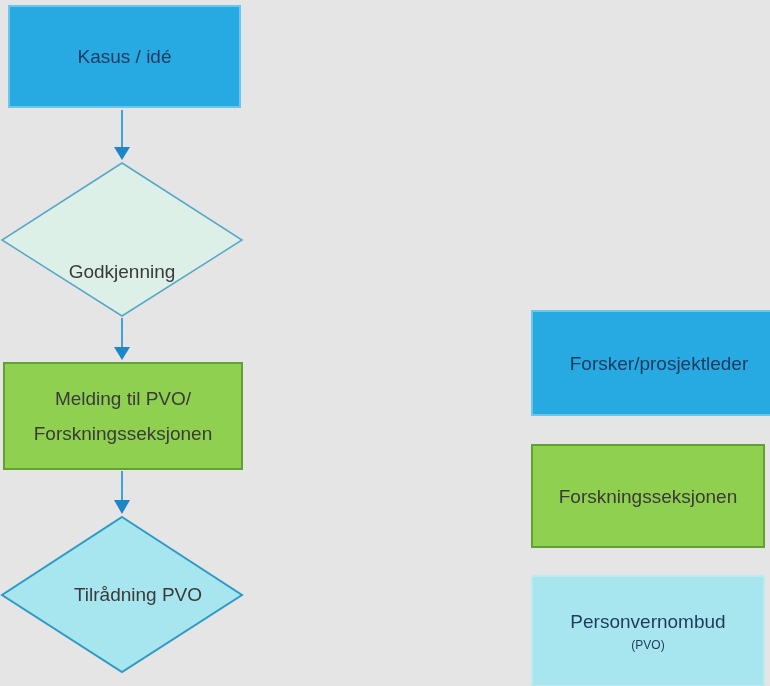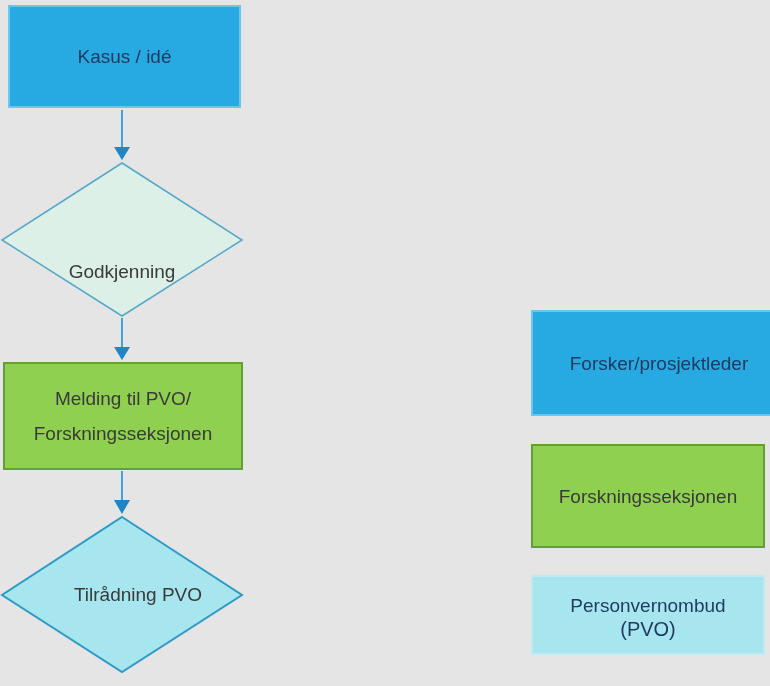--- a/index.html
+++ b/index.html
@@ -31,22 +31,22 @@
 
   .navy { color: var(--navy-text); }
   .dark { color: var(--dark-text); }
 
   #node-kasus   { left: 8px;   top: 5px;   width: 233px; height: 103px; }
   #node-melding { left: 3px;   top: 362px; width: 240px; height: 108px; }
 
   
   #legend-forsker  { left: 531px; top: 310px; width: 256px; height: 106px; }
   #legend-seksjon  { left: 531px; top: 444px; width: 234px; height: 104px; }
-  #legend-pvo      { left: 531px; top: 575px; width: 234px; height: 80px; }
-  .sublabel { font-size: 20px; line-height: 20px; }
+  #legend-pvo      { left: 531px; top: 575px; width: 234px; height: 112px; }
+  .sublabel { font-size: 12px; line-height: 20px; }
 
   
   .diamond.mint { fill: var(--mint-fill); stroke: var(--mint-border); stroke-width: 1.5; }
   .diamond.cyan { fill: var(--cyan-fill); stroke: var(--cyan-border); stroke-width: 2; }
   .aline { stroke: var(--arrow-line); stroke-width: 2; }
   .ahead { fill: var(--arrow-head); }
 
   .dlabel {
     position: absolute;
     text-align: center;

